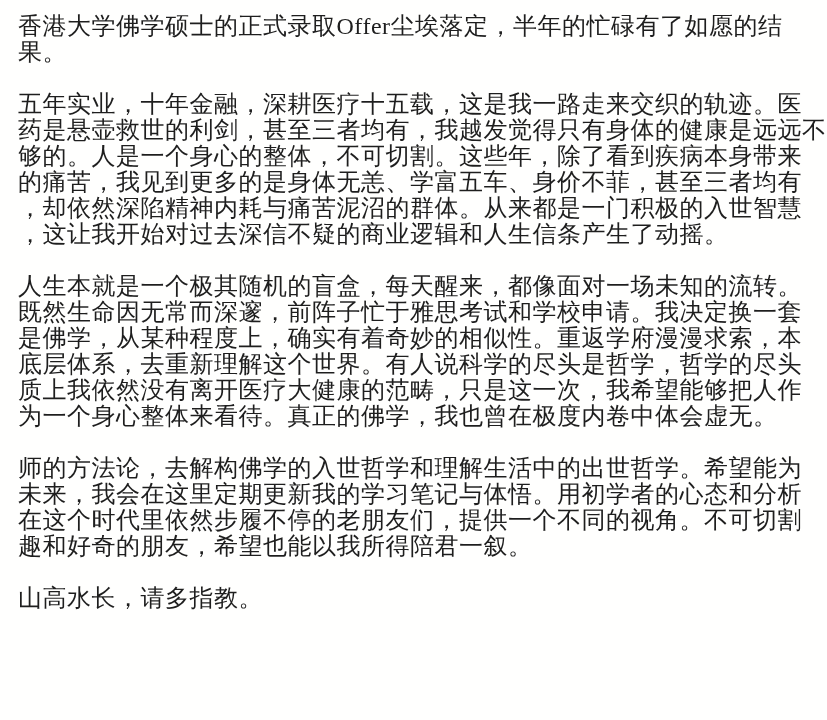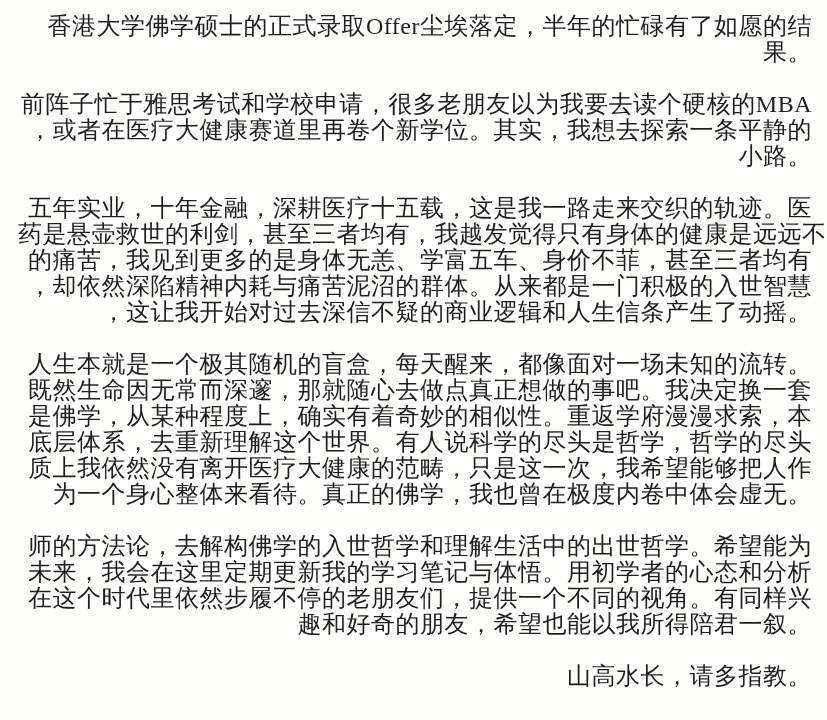--- a/index.html
+++ b/index.html
@@ -21,60 +21,55 @@
   }
   .paragraph {
     margin: 0 0 26px 0;
   }
   .line {
     font-size: 24px;
     line-height: 26px;
     letter-spacing: 0.5px;
     white-space: nowrap;
     text-rendering: optimizeLegibility;
-    text-align: right;
   }
 </style>
 </head>
 <body>
 
 <div class="article">
 
   <div class="paragraph">
     <div class="line">香港大学佛学硕士的正式录取Offer尘埃落定，半年的忙碌有了如愿的结</div>
     <div class="line">果。</div>
   </div>
 
-  <div class="paragraph">
-    <div class="line">前阵子忙于雅思考试和学校申请，很多老朋友以为我要去读个硬核的MBA</div>
-    <div class="line">，或者在医疗大健康赛道里再卷个新学位。其实，我想去探索一条平静的</div>
-    <div class="line">小路。</div>
-  </div>
 
   <div class="paragraph">
     <div class="line">五年实业，十年金融，深耕医疗十五载，这是我一路走来交织的轨迹。医</div>
     <div class="line">药是悬壶救世的利剑，甚至三者均有，我越发觉得只有身体的健康是远远不</div>
+    <div class="line">够的。人是一个身心的整体，不可切割。这些年，除了看到疾病本身带来</div>
     <div class="line">的痛苦，我见到更多的是身体无恙、学富五车、身价不菲，甚至三者均有</div>
     <div class="line">，却依然深陷精神内耗与痛苦泥沼的群体。从来都是一门积极的入世智慧</div>
     <div class="line">，这让我开始对过去深信不疑的商业逻辑和人生信条产生了动摇。</div>
   </div>
 
   <div class="paragraph">
     <div class="line">人生本就是一个极其随机的盲盒，每天醒来，都像面对一场未知的流转。</div>
-    <div class="line">既然生命因无常而深邃，那就随心去做点真正想做的事吧。我决定换一套</div>
+    <div class="line">既然生命因无常而深邃，前阵子忙于雅思考试和学校申请。我决定换一套</div>
     <div class="line">是佛学，从某种程度上，确实有着奇妙的相似性。重返学府漫漫求索，本</div>
     <div class="line">底层体系，去重新理解这个世界。有人说科学的尽头是哲学，哲学的尽头</div>
     <div class="line">质上我依然没有离开医疗大健康的范畴，只是这一次，我希望能够把人作</div>
     <div class="line">为一个身心整体来看待。真正的佛学，我也曾在极度内卷中体会虚无。</div>
   </div>
 
   <div class="paragraph">
     <div class="line">师的方法论，去解构佛学的入世哲学和理解生活中的出世哲学。希望能为</div>
     <div class="line">未来，我会在这里定期更新我的学习笔记与体悟。用初学者的心态和分析</div>
-    <div class="line">在这个时代里依然步履不停的老朋友们，提供一个不同的视角。有同样兴</div>
+    <div class="line">在这个时代里依然步履不停的老朋友们，提供一个不同的视角。不可切割</div>
     <div class="line">趣和好奇的朋友，希望也能以我所得陪君一叙。</div>
   </div>
 
   <div class="paragraph">
     <div class="line">山高水长，请多指教。</div>
   </div>
 
 </div>
 
 </body></html>

